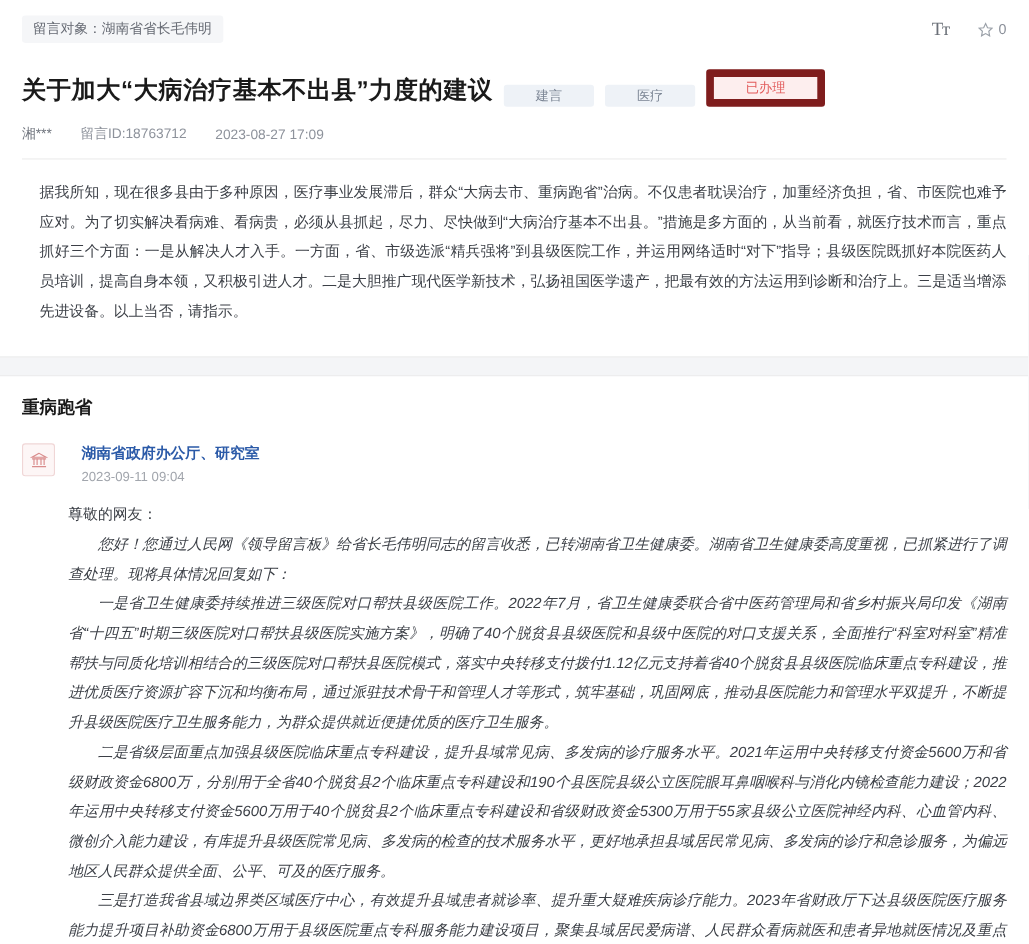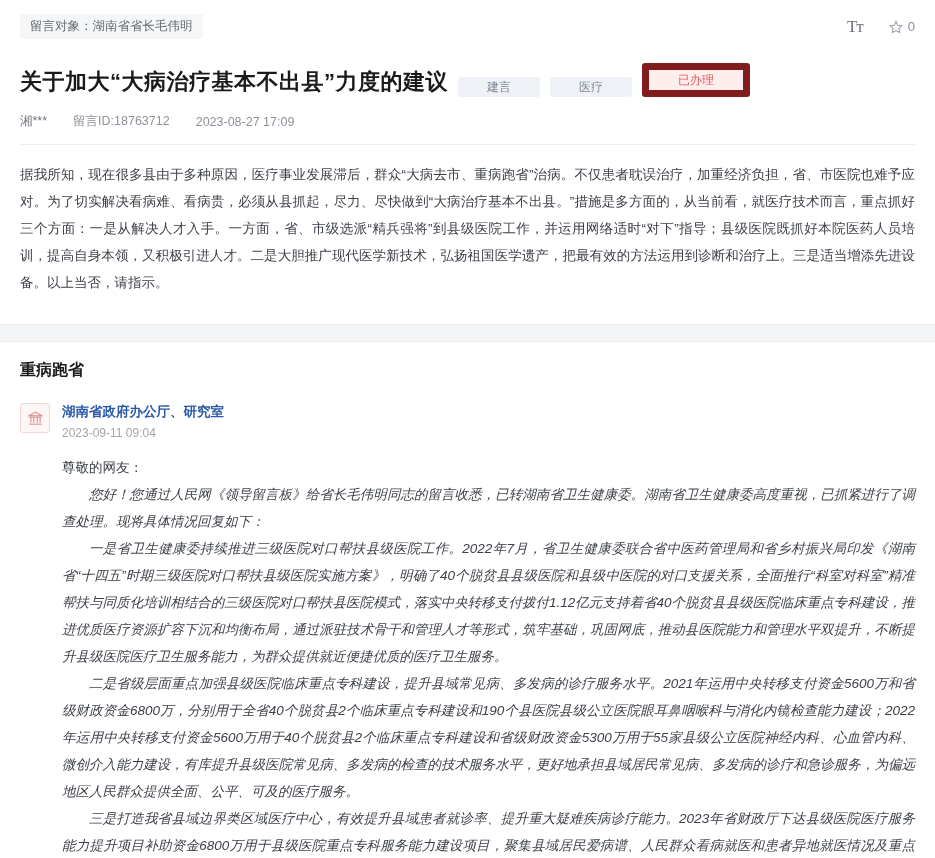--- a/index.html
+++ b/index.html
@@ -106,21 +106,21 @@
   .meta-user { color: #6f747d; }
 
   .divider {
     border: 0;
     border-top: 1px solid #ececec;
     margin: 14px 0 0 0;
   }
 
   
   .message-body {
-    padding: 16px 20px 0 20px;
+    padding: 16px 20px 0 36px;
     font-size: 13.5px;
     color: #3b3f46;
     line-height: 2.0;
     text-align: justify;
   }
   .message-body p {
     margin: 0;
     text-indent: 0;
   }
   .notice {
@@ -144,21 +144,21 @@
   }
   .section-title {
     font-size: 16px;
     font-weight: bold;
     color: #1a1a1a;
     margin: 0 0 22px 0;
   }
   .reply-head {
     display: flex;
     align-items: flex-start;
-    gap: 12px;
+    gap: 24px;
   }
   .org-avatar {
     width: 30px;
     height: 30px;
     border: 1px solid #f0d6d6;
     border-radius: 3px;
     background: #fdf6f6;
     flex: 0 0 auto;
     display: flex;
     align-items: center;

